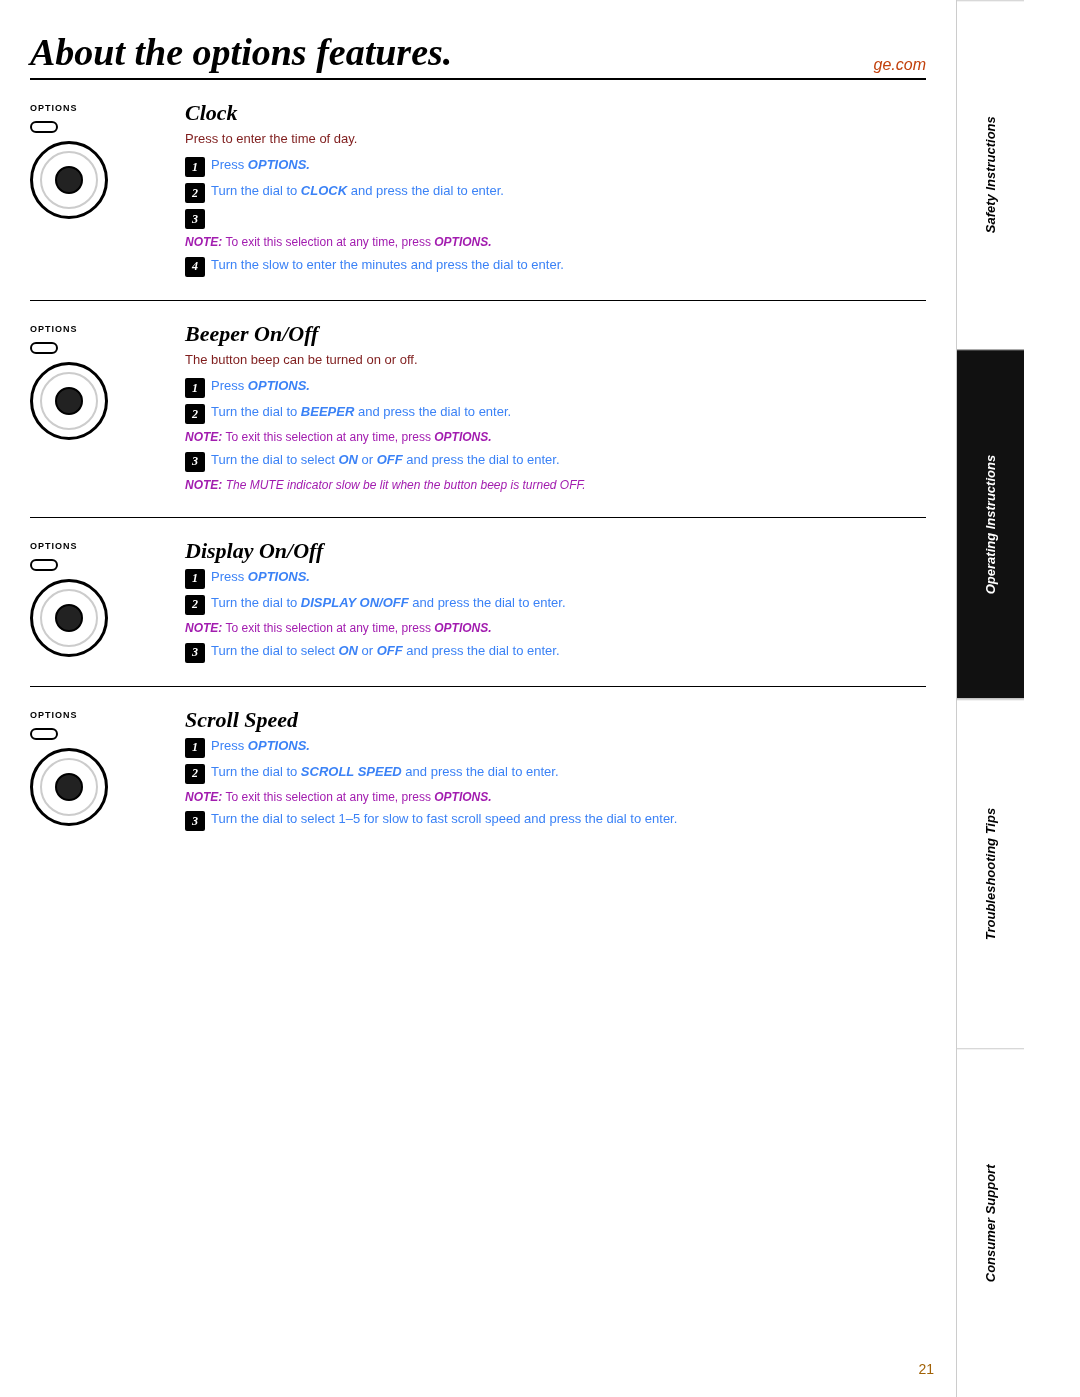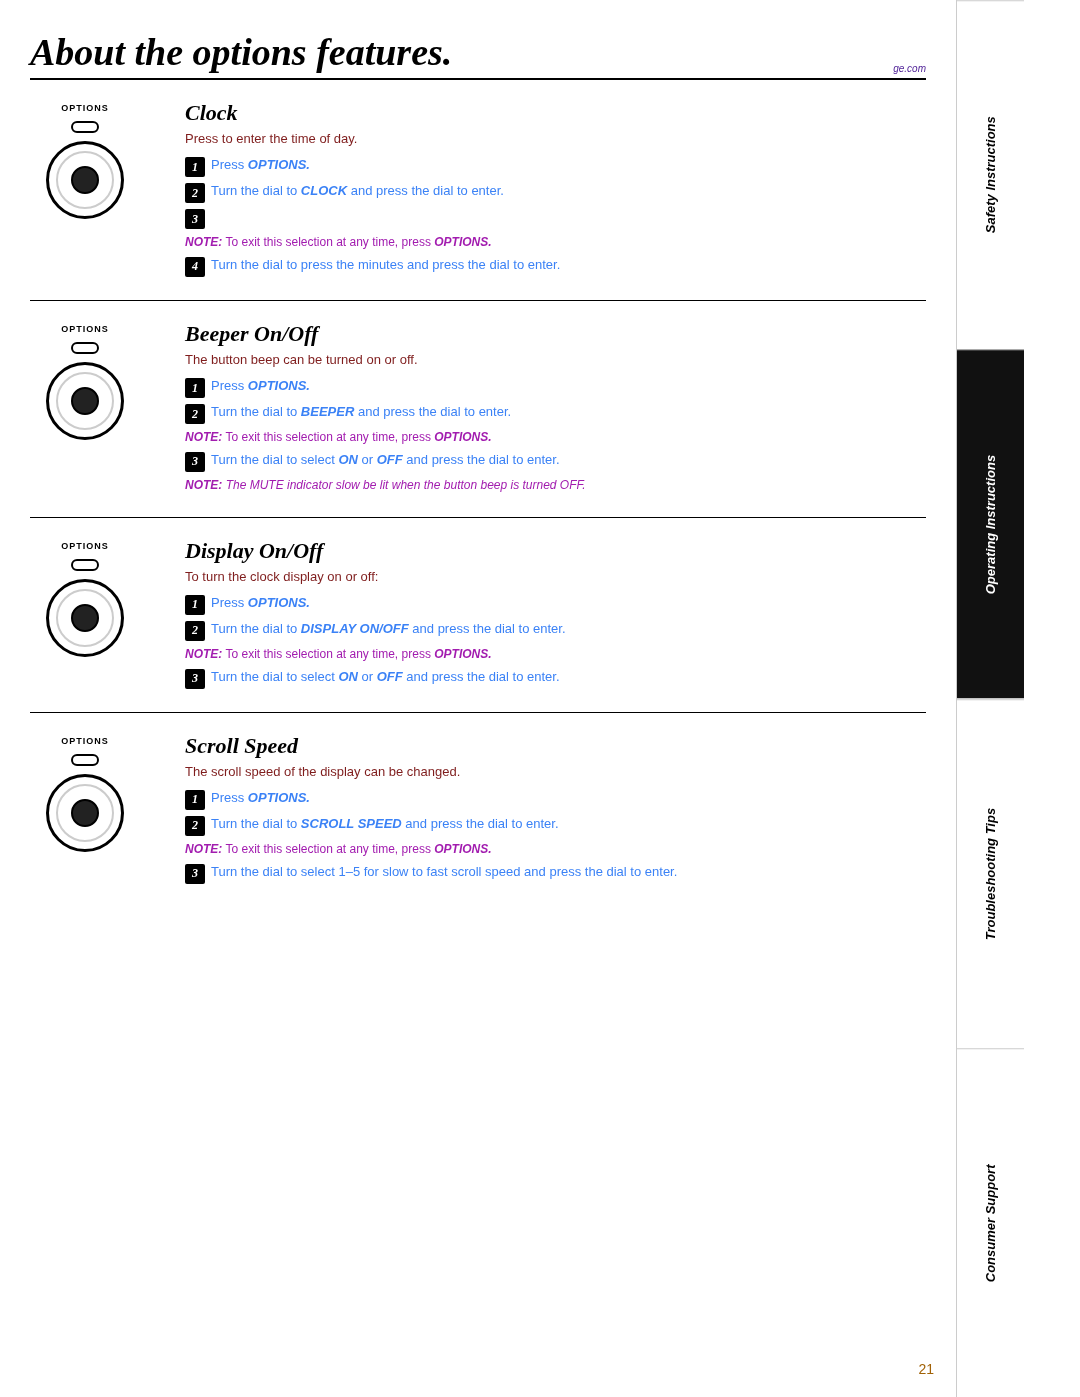--- a/index.html
+++ b/index.html
@@ -71,42 +71,42 @@
 
     .page-title {
       font-family: 'Times New Roman', serif;
       font-size: 38px;
       font-style: italic;
       font-weight: bold;
       color: #000;
     }
 
     .page-url {
-      font-size: 10px;
-      color: #4c1d95;
+      font-size: 16px;
+      color: #c2410c;
       font-style: italic;
     }
 
     
     .section-row {
       display: flex;
       border-bottom: 1.5px solid #000;
       padding: 18px 0;
       gap: 20px;
     }
 
     .section-row:last-child {
       border-bottom: none;
     }
 
     
     .controls-area {
       display: flex;
       flex-direction: column;
-      align-items: center;
+      align-items: flex-start;
       gap: 8px;
       min-width: 110px;
       padding-top: 5px;
     }
 
     .options-button {
       border: 2px solid #000;
       border-radius: 16px;
       padding: 4px 12px;
       font-size: 10px;
@@ -275,21 +275,21 @@
             <div class="step-row">
               <div class="step-num">2</div>
               <div class="step-text">Turn the dial to <b><i>CLOCK</i></b> and press the dial to enter.</div>
             </div>
             <div class="step-row">
               <div class="step-num">3</div>
             </div>
             <div class="note-text"><b><i>NOTE:</i></b> To exit this selection at any time, press <b><i>OPTIONS.</i></b></div>
             <div class="step-row">
               <div class="step-num">4</div>
-              <div class="step-text">Turn the dial to press the minutes and press the dial to enter.</div>
+              <div class="step-text">Turn the slow to enter the minutes and press the dial to enter.</div>
             </div>
           </div>
         </div>
         <div class="section-row">
           <div class="controls-area">
             <div class="options-label">OPTIONS</div>
             <div class="options-button"></div>
             <div class="dial-outer">
               <div class="dial-middle">
                 <div class="dial-inner"></div>
@@ -320,21 +320,20 @@
             <div class="options-label">OPTIONS</div>
             <div class="options-button"></div>
             <div class="dial-outer">
               <div class="dial-middle">
                 <div class="dial-inner"></div>
               </div>
             </div>
           </div>
           <div class="section-content">
             <div class="section-heading">Display On/Off</div>
-            <div class="section-intro">To turn the clock display on or off:</div>
             <div class="step-row">
               <div class="step-num">1</div>
               <div class="step-text">Press <b><i>OPTIONS.</i></b></div>
             </div>
             <div class="step-row">
               <div class="step-num">2</div>
               <div class="step-text">Turn the dial to <b><i>DISPLAY ON/OFF</i></b> and press the dial to enter.</div>
             </div>
             <div class="note-text"><b><i>NOTE:</i></b> To exit this selection at any time, press <b><i>OPTIONS.</i></b></div>
             <div class="step-row">
@@ -348,21 +347,20 @@
             <div class="options-label">OPTIONS</div>
             <div class="options-button"></div>
             <div class="dial-outer">
               <div class="dial-middle">
                 <div class="dial-inner"></div>
               </div>
             </div>
           </div>
           <div class="section-content">
             <div class="section-heading">Scroll Speed</div>
-            <div class="section-intro">The scroll speed of the display can be changed.</div>
             <div class="step-row">
               <div class="step-num">1</div>
               <div class="step-text">Press <b><i>OPTIONS.</i></b></div>
             </div>
             <div class="step-row">
               <div class="step-num">2</div>
               <div class="step-text">Turn the dial to <b><i>SCROLL SPEED</i></b> and press the dial to enter.</div>
             </div>
             <div class="note-text"><b><i>NOTE:</i></b> To exit this selection at any time, press <b><i>OPTIONS.</i></b></div>
             <div class="step-row">

